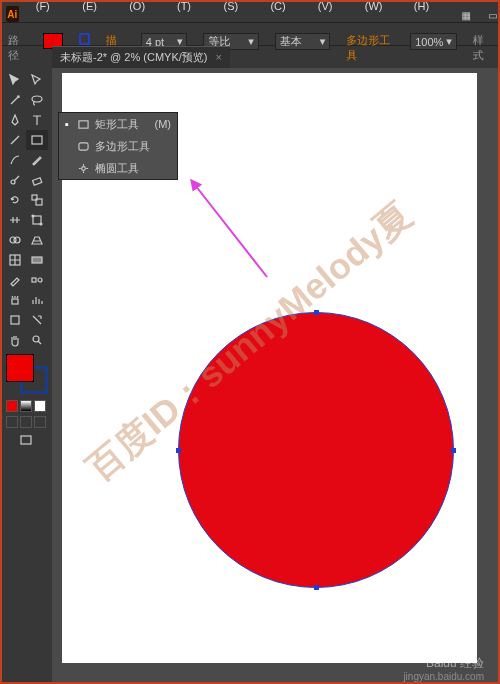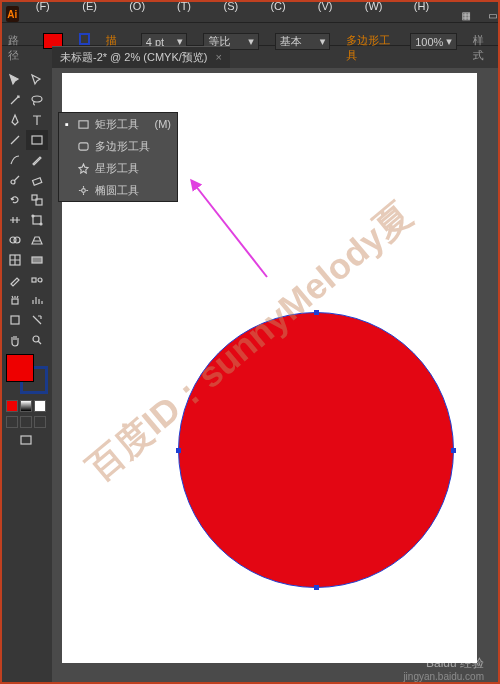--- a/index.html
+++ b/index.html
@@ -289,29 +289,20 @@
         <svg viewBox="0 0 12 12">
           <rect x="1" y="2" width="10" height="8" rx="2"></rect>
         </svg>
       </span>
     <span>多边形工具</span>
   </div>
   <div class="fly-item">
     <span style="width:6px"></span>
     <span class="fly-ico">
         <svg viewBox="0 0 12 12">
-          <polygon points="6,1 7.5,4.5 11,5 8.5,7.5 9,11 6,9 3,11 3.5,7.5 1,5 4.5,4.5"></polygon>
-        </svg>
-      </span>
-    <span>星形工具</span>
-  </div>
-  <div class="fly-item">
-    <span style="width:6px"></span>
-    <span class="fly-ico">
-        <svg viewBox="0 0 12 12">
           <circle cx="6" cy="6" r="2"></circle>
           <path d="M6 1v2M6 9v2M1 6h2M9 6h2"></path>
         </svg>
       </span>
     <span>椭圆工具</span>
   </div>
 </div>
 
 <svg class="arrow-annot" width="90" height="110">
   <defs>

